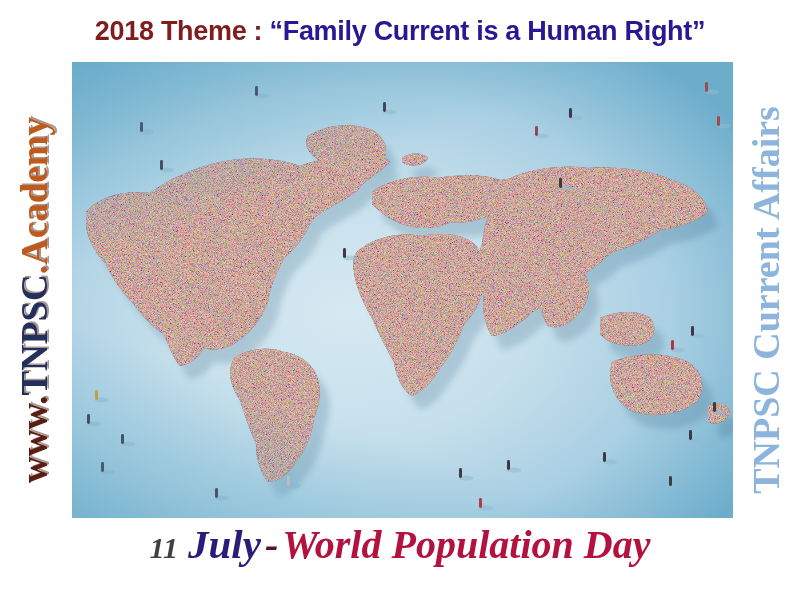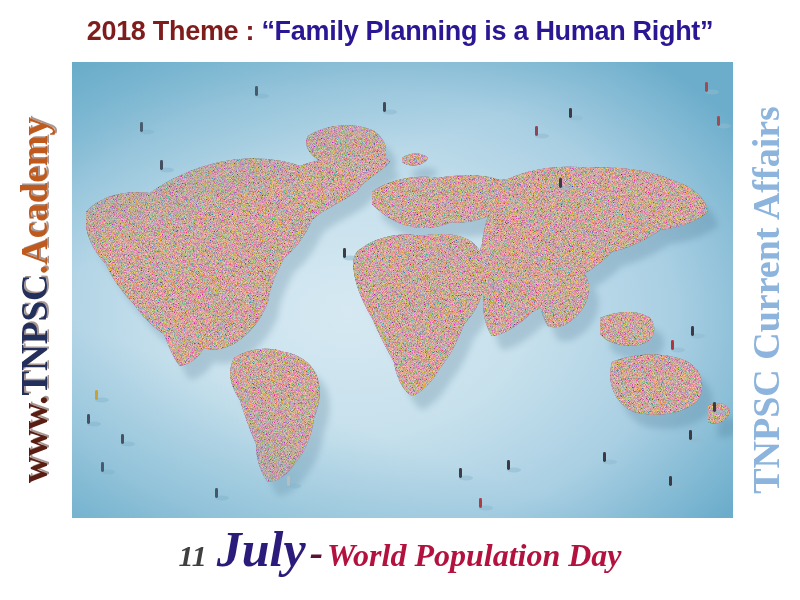--- a/index.html
+++ b/index.html
@@ -104,31 +104,31 @@
     top: 524px;
     width: 800px;
     text-align: center;
     white-space: nowrap;
     font-family: "Liberation Serif", serif;
     font-style: italic;
     font-weight: bold;
     line-height: 1;
   }
   .bl-day   { color: #404040; font-size: 30px; }
-  .bl-month { color: #2b1b7a; font-size: 50px; padding-left: 10px; }
+  .bl-month { color: #2b1b7a; font-size: 41px; padding-left: 10px; }
   .bl-dash  { color: #5c1033; font-size: 40px; padding: 0 4px; }
-  .bl-title { color: #b3123f; font-size: 32px; text-align: center; }
+  .bl-title { color: #b3123f; font-size: 40px; text-align: center; }
 </style>
 </head>
 <body>
 
 <div id="poster">
 
   <div class="theme-line">
-    <span class="theme-prefix">2018 Theme : </span><span class="theme-quote">“Family Planning is a Human Right”</span>
+    <span class="theme-prefix">2018 Theme : </span><span class="theme-quote">“Family Current is a Human Right”</span>
   </div>
 
   <div class="brand-left">
     <span class="brand-www">www.</span><span class="brand-tnpsc">TNPSC</span><span class="brand-acad">.Academy</span>
   </div>
 
   <div class="brand-right">TNPSC Current Affairs</div>
 
   <div class="photo-frame">
     <svg viewBox="0 0 661 456" width="661" height="456">

